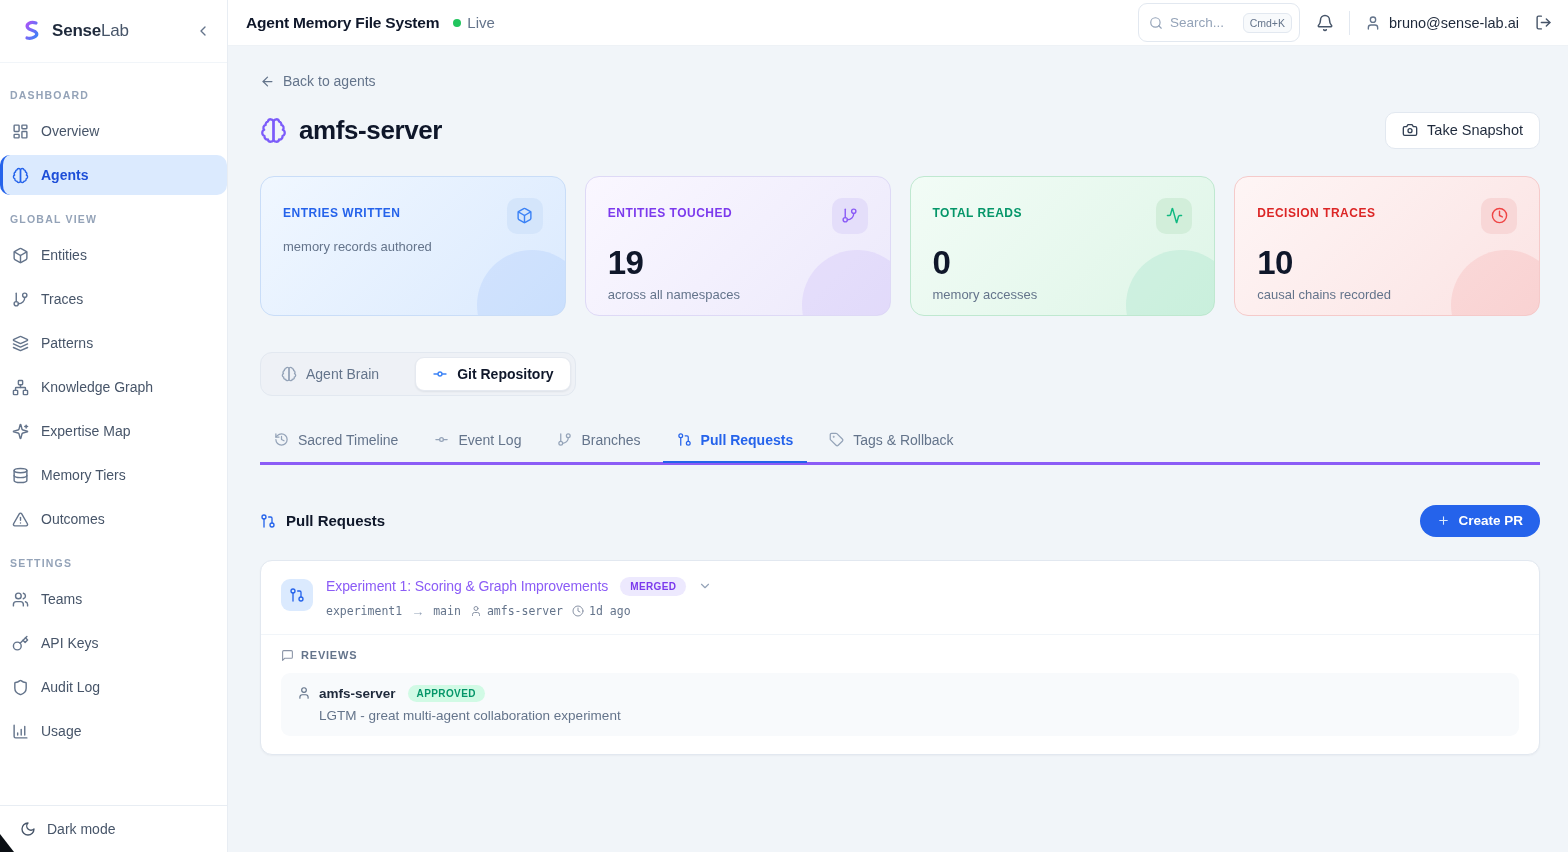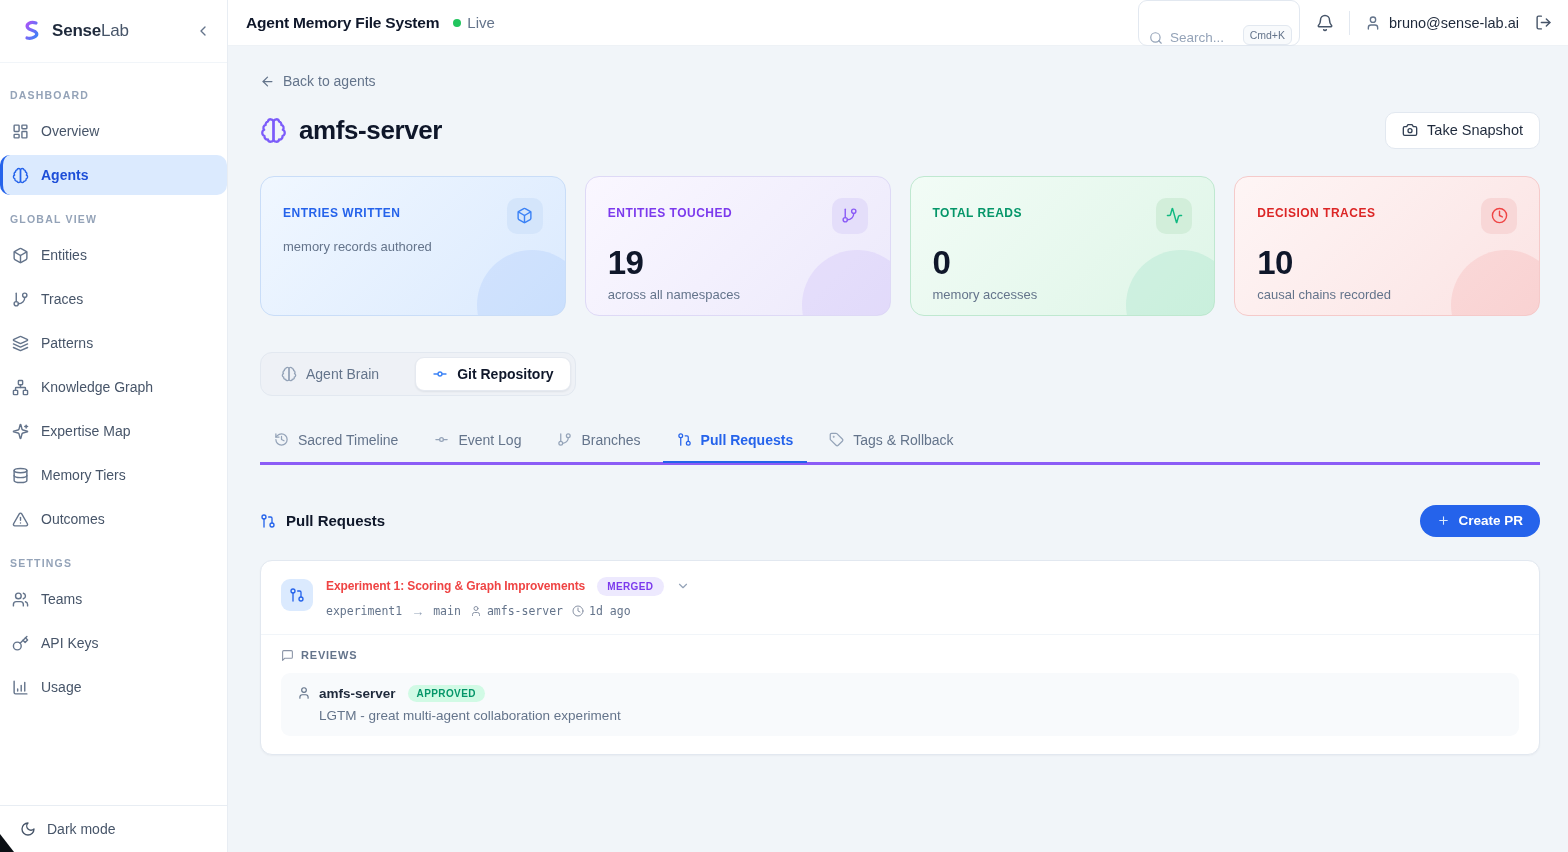--- a/index.html
+++ b/index.html
@@ -36,21 +36,21 @@
   .side-footer { border-top:1px solid #e8edf3; padding:0 20px; height:47px; display:flex; align-items:center; gap:11px; color:#475569; font-size:14px; cursor:pointer; flex:none; }
 
   
   .main { flex:1; display:flex; flex-direction:column; min-width:0; }
   .topbar { height:46px; background:#fff; border-bottom:1px solid #eef2f6; display:flex; align-items:center; padding:0 16px 0 18px; flex:none; }
   .tb-title { font-size:15.5px; font-weight:800; color:#0f172a; letter-spacing:-.2px; }
   .live { display:flex; align-items:center; gap:6px; margin-left:14px; }
   .live-dot { width:8px; height:8px; border-radius:50%; background:#22c55e; }
   .live-txt { font-size:15px; color:#64748b; }
   .tb-spacer { flex:1; }
-  .search { width:162px; height:46px; border:1px solid #e2e8f0; border-radius:9px; display:flex; align-items:flex-end; gap:7px; padding:0 7px 0 10px; background:#fff; }
+  .search { width:162px; height:39px; border:1px solid #e2e8f0; border-radius:9px; display:flex; align-items:center; gap:7px; padding:0 7px 0 10px; background:#fff; }
   .search .ic { color:#94a3b8; }
   .search input { border:0; outline:0; flex:1; min-width:0; font-size:13.5px; color:#334155; font-family:inherit; background:transparent; }
   .search input::placeholder { color:#94a3b8; }
   .kbd { font-size:10.5px; color:#64748b; border:1px solid #e2e8f0; background:#f8fafc; border-radius:6px; padding:3px 6px; white-space:nowrap; }
   .bell { color:#475569; margin:0 15px 0 16px; cursor:pointer; }
   .vdiv { width:1px; height:24px; background:#e2e8f0; }
   .user { display:flex; align-items:center; gap:8px; margin-left:15px; cursor:pointer; }
   .user .ic { color:#64748b; }
   .email { font-size:14.5px; color:#1e293b; }
   .logout { color:#475569; margin-left:16px; cursor:pointer; }
@@ -99,21 +99,21 @@
   .sec-row { display:flex; align-items:center; margin-top:40px; }
   .sec-title { display:flex; align-items:center; gap:10px; font-size:15px; font-weight:800; color:#0f172a; }
   .sec-title .ic { color:#2563eb; }
   .create-pr { margin-left:auto; display:flex; align-items:center; gap:8px; background:#2563eb; color:#fff; border:none; border-radius:999px; height:32px; padding:0 17px; font-size:13.5px; font-weight:600; font-family:inherit; cursor:pointer; }
   .create-pr .ic { color:#dbeafe; }
 
   .pr-card { margin-top:23px; background:#fff; border:1px solid #e2e8f0; border-radius:12px; box-shadow:0 1px 2px rgba(15,23,42,.04); }
   .pr-head { display:flex; align-items:flex-start; gap:13px; padding:16px 20px 15px; cursor:pointer; }
   .pr-chip { width:32px; height:32px; border-radius:9px; background:#dbeafe; color:#2563eb; display:flex; align-items:center; justify-content:center; margin-top:2px; }
   .pr-title-row { display:flex; align-items:center; gap:12px; }
-  .pr-title { font-size:12px; font-weight:700; color:#ef4444; letter-spacing:-.1px; }
+  .pr-title { font-size:14px; font-weight:400; color:#8b5cf6; letter-spacing:-.1px; }
   .badge-merged { font-size:10px; font-weight:800; letter-spacing:.4px; color:#7c3aed; background:#ede9fe; border-radius:999px; padding:4px 10px; }
   .pr-chevron { color:#94a3b8; cursor:pointer; }
   .pr-meta { display:flex; align-items:center; gap:9px; margin-top:8px; font-family:"DejaVu Sans Mono","Liberation Mono",monospace; font-size:11.5px; color:#64748b; }
   .pr-meta .arrow { color:#94a3b8; font-family:"Liberation Sans",sans-serif; font-size:13px; }
   .pr-meta .ic { color:#8a94a6; }
   .meta-item { display:flex; align-items:center; gap:5px; }
   .pr-divider { height:1px; background:#f1f5f9; }
   .reviews { padding:14px 20px 18px; }
   .reviews-label { display:flex; align-items:center; gap:7px; font-size:11px; font-weight:700; letter-spacing:.8px; color:#64748b; }
   .reviews-label .ic { color:#8a94a6; }
@@ -264,20 +264,28 @@
       </div>
       <div class="nav-item">
         <span class="ic ic17">
             <svg viewBox="0 0 24 24" fill="none" stroke="currentColor" stroke-width="2" stroke-linecap="round" stroke-linejoin="round">
               <path d="m15.5 7.5 3 3L22 7l-3-3"></path>
               <path d="m21 2-9.6 9.6"></path>
               <circle cx="7.5" cy="15.5" r="5.5"></circle>
             </svg>
           </span>
         <span>API Keys</span>
+      </div>
+      <div class="nav-item">
+        <span class="ic ic17">
+            <svg viewBox="0 0 24 24" fill="none" stroke="currentColor" stroke-width="2" stroke-linecap="round" stroke-linejoin="round">
+              <path d="M20 13c0 5-3.5 7.5-7.66 8.95a1 1 0 0 1-.67-.01C7.5 20.5 4 18 4 13V6a1 1 0 0 1 1-1c2 0 4.5-1.2 6.24-2.72a1 1 0 0 1 1.52 0C14.51 3.81 17 5 19 5a1 1 0 0 1 1 1z"></path>
+            </svg>
+          </span>
+        <span>Audit Log</span>
       </div>
       <div class="nav-item">
         <span class="ic ic17">
             <svg viewBox="0 0 24 24" fill="none" stroke="currentColor" stroke-width="2" stroke-linecap="round" stroke-linejoin="round">
               <path d="M3 3v16a2 2 0 0 0 2 2h16"></path>
               <path d="M13 17V9"></path>
               <path d="M18 17V5"></path>
               <path d="M8 17v-3"></path>
             </svg>
           </span>

